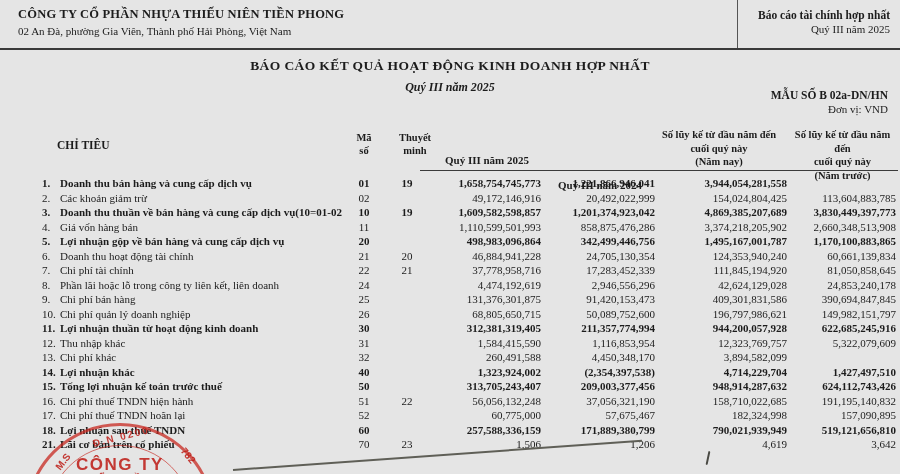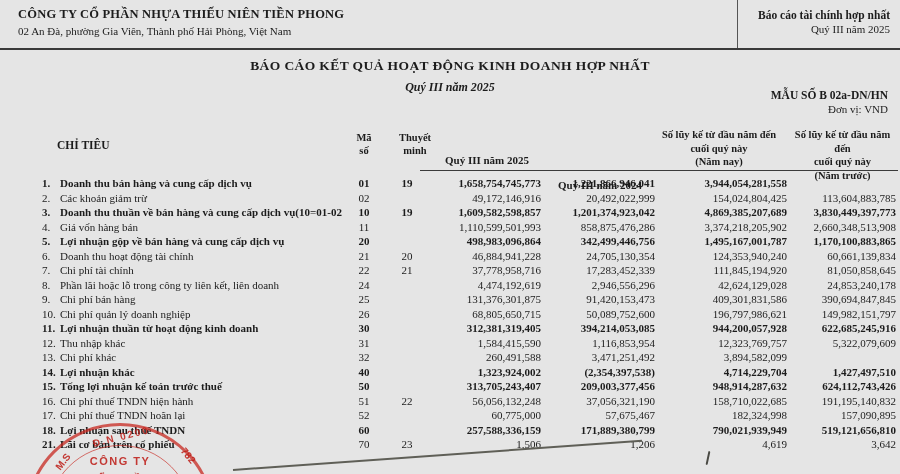--- a/index.html
+++ b/index.html
@@ -58,21 +58,21 @@
   
   .stamp { position:absolute; left:25px; top:423px; width:190px; height:190px;
            border:3.5px solid rgba(199,40,32,.75); border-radius:50%; }
   .stamp::after { content:""; position:absolute; inset:19px;
            border:1.5px solid rgba(199,40,32,.65); border-radius:50%; }
   .stamp span { position:absolute; color:rgba(190,32,26,.88); font-weight:bold;
            font-family:"Liberation Sans", sans-serif; }
   .stamp .rim-left  { left:26px;  top:30px; font-size:10px; transform:rotate(-52deg); }
   .stamp .rim-top   { left:64px;  top:5px;  font-size:10px; transform:rotate(-14deg); letter-spacing:2px; }
   .stamp .rim-right { left:152px; top:24px; font-size:10px; transform:rotate(50deg); }
-  .stamp .l1 { left:0; top:29px; width:100%; text-align:center; font-size:11px; letter-spacing:1.5px; }
+  .stamp .l1 { left:0; top:29px; width:100%; text-align:center; font-size:17px; letter-spacing:1.5px; }
   .stamp .l2 { left:0; top:46px; width:100%; text-align:center; font-size:13.5px; letter-spacing:1px; }
 
   
   .pen-line { position:absolute; left:233px; top:469px; width:410px; height:1.5px;
               background:#5f5f57; transform:rotate(-4.1deg); transform-origin:left center; }
   .pen-tick { position:absolute; left:707px; top:451px; width:2px; height:14px;
               background:#4a4a44; transform:rotate(12deg); border-radius:2px; }
 </style>
 </head>
 <body>
@@ -219,41 +219,41 @@
       <div class="c-val">50,089,752,600</div>
       <div class="c-val">196,797,986,621</div>
       <div class="c-val">149,982,151,797</div>
     </div>
       <div class="row b">
       <div class="c-no">11.</div>
       <div class="c-label">Lợi nhuận thuần từ hoạt động kinh doanh</div>
       <div class="c-code">30</div>
       <div class="c-note"></div>
       <div class="c-val">312,381,319,405</div>
-      <div class="c-val">394,214,053,085</div>
+      <div class="c-val">211,357,774,994</div>
       <div class="c-val">944,200,057,928</div>
       <div class="c-val">622,685,245,916</div>
     </div>
       <div class="row">
       <div class="c-no">12.</div>
       <div class="c-label">Thu nhập khác</div>
       <div class="c-code">31</div>
       <div class="c-note"></div>
       <div class="c-val">1,584,415,590</div>
       <div class="c-val">1,116,853,954</div>
       <div class="c-val">12,323,769,757</div>
       <div class="c-val">5,322,079,609</div>
     </div>
       <div class="row">
       <div class="c-no">13.</div>
       <div class="c-label">Chi phí khác</div>
       <div class="c-code">32</div>
       <div class="c-note"></div>
       <div class="c-val">260,491,588</div>
-      <div class="c-val">3,471,251,492</div>
+      <div class="c-val">4,450,348,170</div>
       <div class="c-val">3,894,582,099</div>
     </div>
       <div class="row b">
       <div class="c-no">14.</div>
       <div class="c-label">Lợi nhuận khác</div>
       <div class="c-code">40</div>
       <div class="c-note"></div>
       <div class="c-val">1,323,924,002</div>
       <div class="c-val">(2,354,397,538)</div>
       <div class="c-val">4,714,229,704</div>

